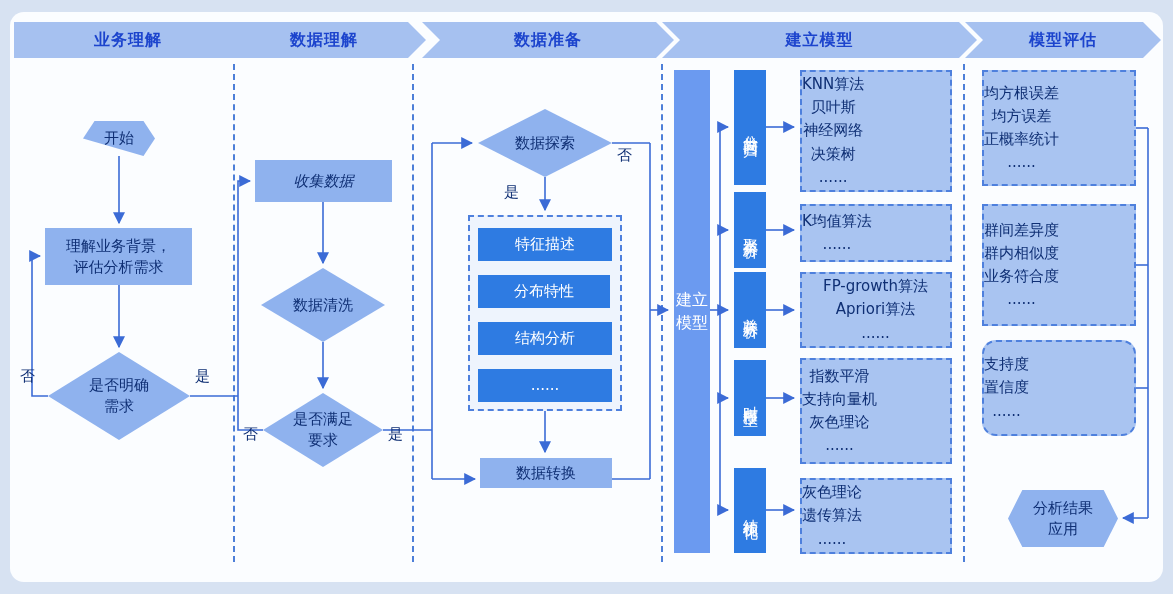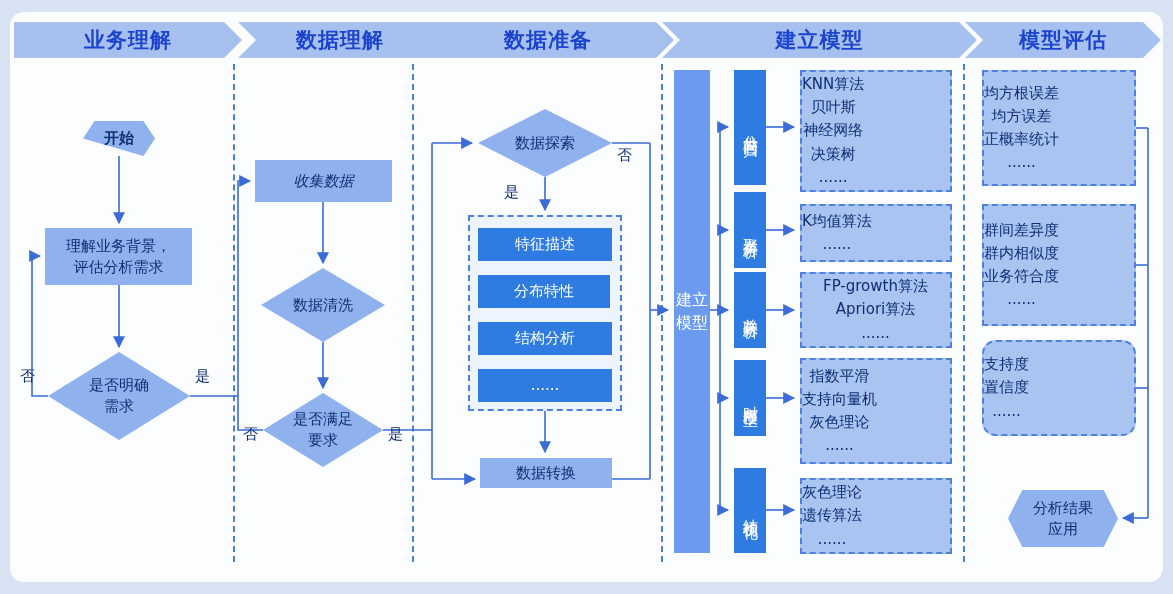--- a/index.html
+++ b/index.html
@@ -10,34 +10,34 @@
     position:relative;overflow:hidden;
   }
   .abs{position:absolute;box-sizing:border-box;}
   .canvas{
     left:10px;top:12px;width:1153px;height:570px;
     background:#fbfdff;border-radius:14px;
   }
   .banner{
     top:22px;height:36px;
     background:#a6c1f0;
-    color:#1c44cd;font-weight:bold;font-size:21px;
+    color:#1c44cd;font-weight:bold;font-size:16px;
     display:flex;align-items:center;justify-content:center;
     letter-spacing:1px;
   }
   .banner.notch{clip-path:polygon(0 0,calc(100% - 18px) 0,100% 50%,calc(100% - 18px) 100%,0 100%,18px 50%);}
   .banner.first{clip-path:polygon(0 0,calc(100% - 18px) 0,100% 50%,calc(100% - 18px) 100%,0 100%);}
   .node{
     background:#8fb2ee;color:#0f2f74;
     display:flex;align-items:center;justify-content:center;
     text-align:center;white-space:pre-line;
     font-size:15px;line-height:1.4;
   }
   .diamond{clip-path:polygon(50% 0,100% 50%,50% 100%,0 50%);}
-  .hex{clip-path:polygon(16% 0,84% 0,100% 50%,84% 100%,0% 50%,16% 0);font-weight:bold;}
+  .hex{clip-path:polygon(16% 0,84% 0,100% 50%,84% 100%,0% 50%,16% 0);}
   .hex2{clip-path:polygon(13% 0,87% 0,100% 50%,87% 100%,13% 100%,0 50%);}
   .bright{background:#2e7be2;color:#ffffff;}
   .tallbar{background:#6b9af0;color:#ffffff;font-size:16px;}
   .vbar{
     background:#2e7be2;color:#ffffff;
     writing-mode:vertical-rl;text-orientation:upright;
     display:flex;align-items:center;justify-content:center;
     font-size:15px;letter-spacing:2px;
   }
   .dashbox{
@@ -55,21 +55,21 @@
   svg.wires{left:0;top:0;pointer-events:none;}
 </style>
 </head>
 <body>
 
 <div class="abs canvas"></div>
 
 <div class="abs banner first" style="left:14px;width:228px;">
     <span>业务理解</span>
   </div>
-<div class="abs banner notch" style="left:238px;width:204px;">
+<div class="abs banner notch" style="left:222px;width:204px;">
     <span>数据理解</span>
   </div>
 <div class="abs banner notch" style="left:422px;width:252px;">
     <span>数据准备</span>
   </div>
 <div class="abs banner notch" style="left:662px;width:315px;">
     <span>建立模型</span>
   </div>
 <div class="abs banner notch" style="left:965px;width:196px;">
     <span>模型评估</span>

